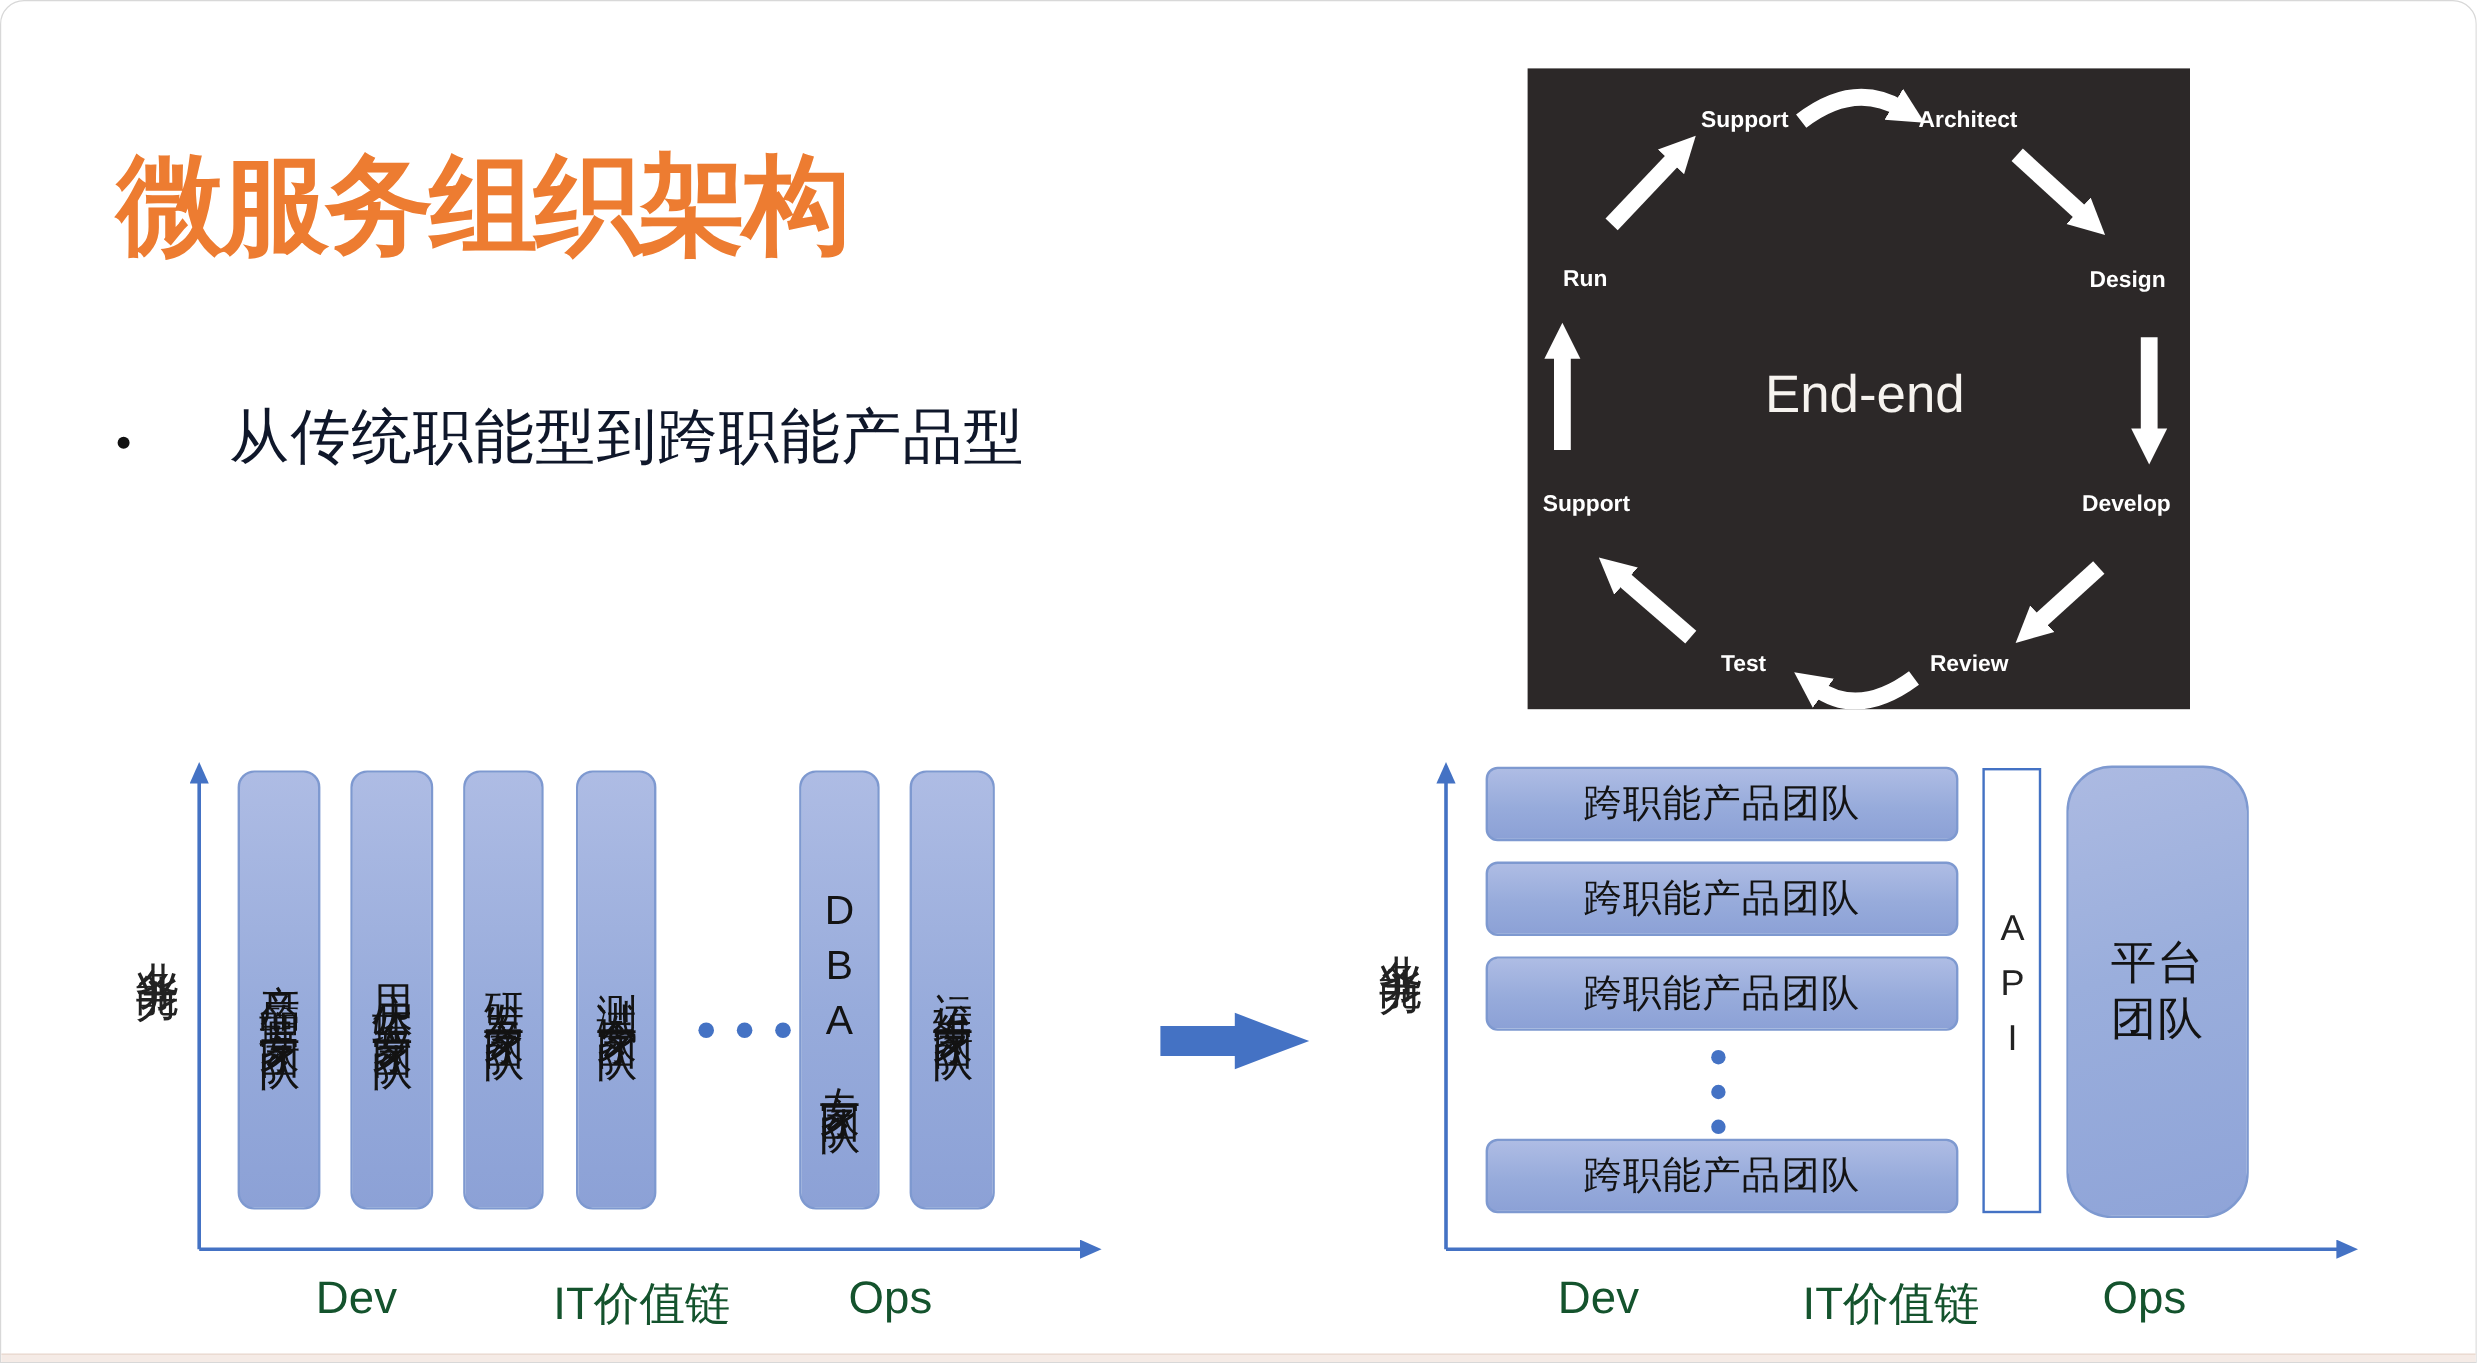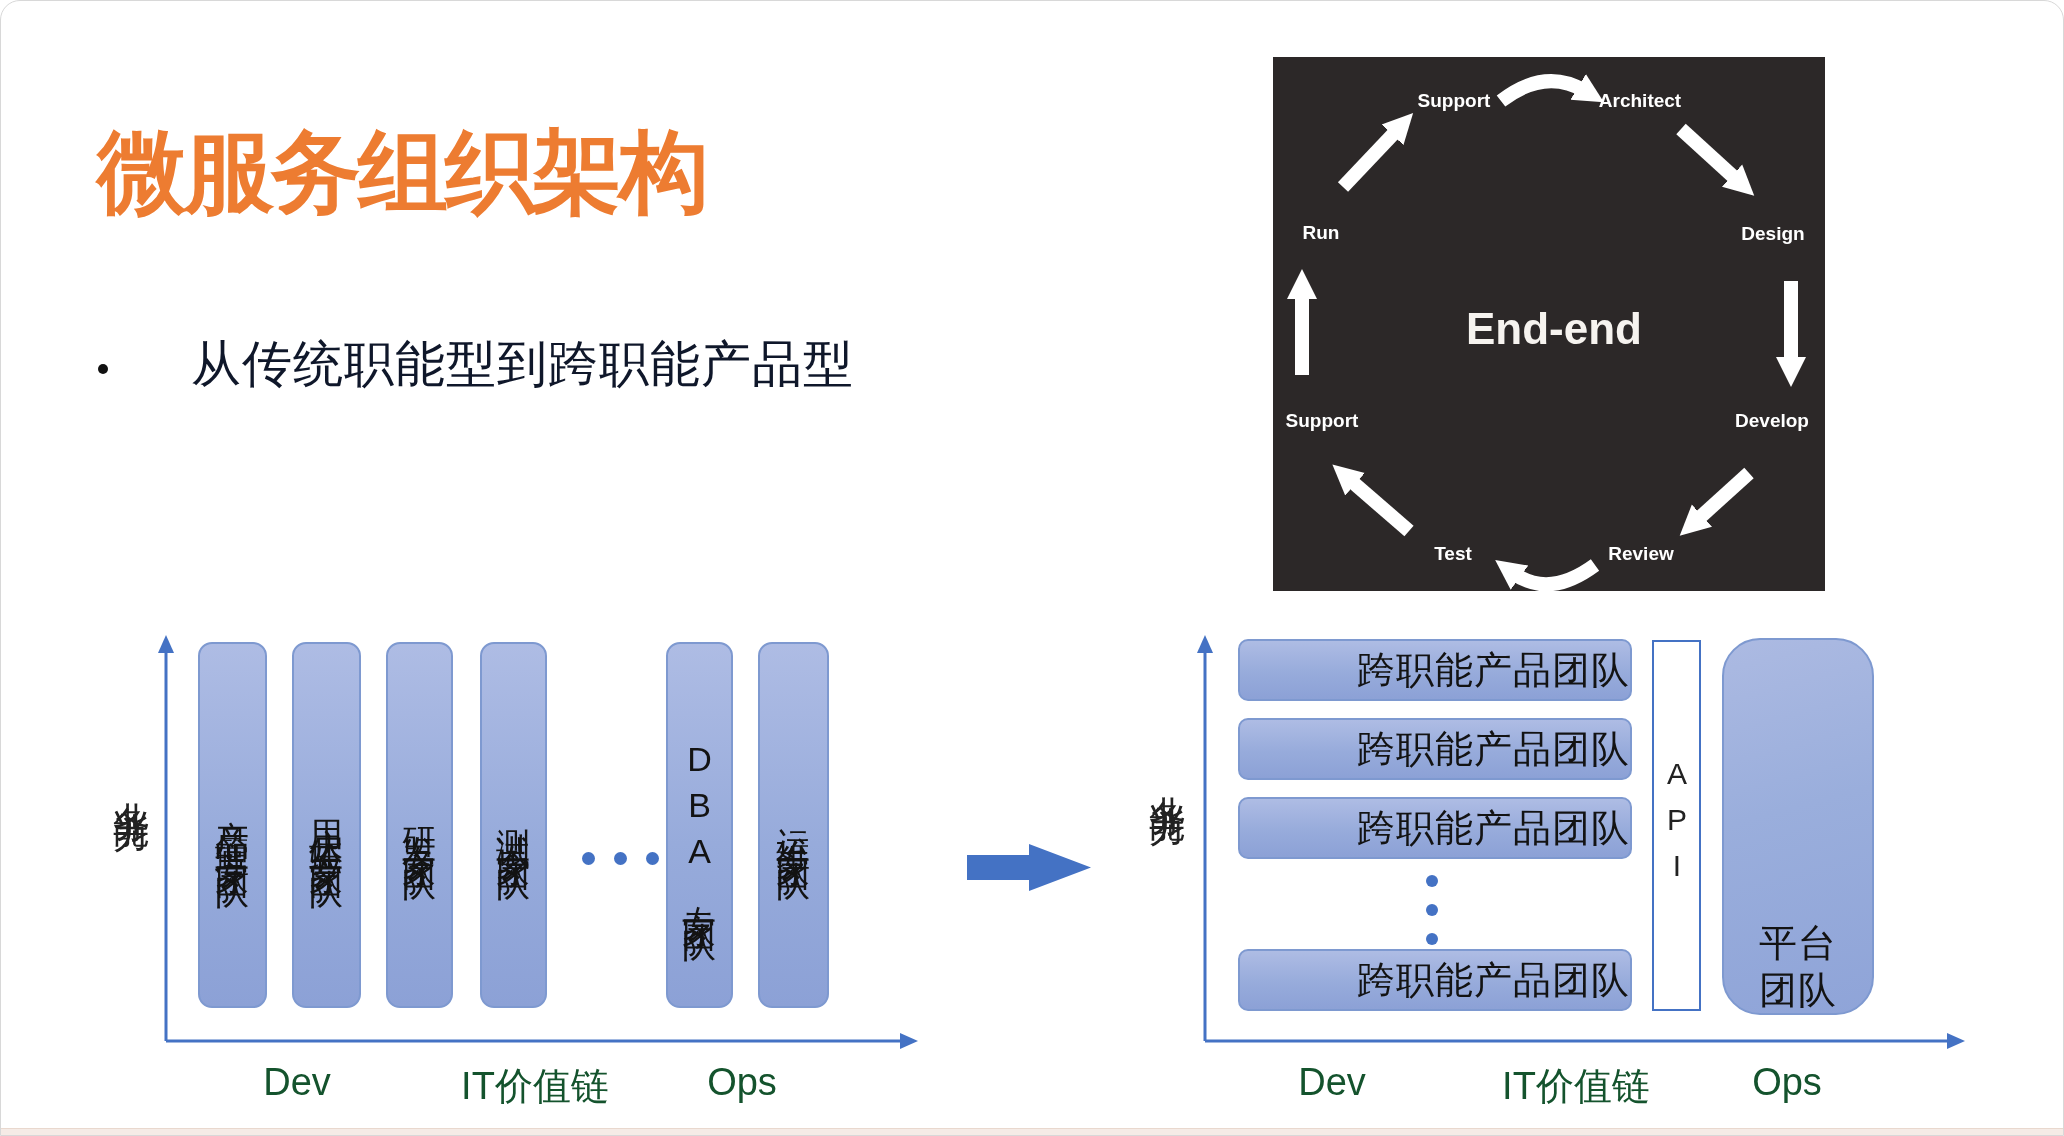--- a/index.html
+++ b/index.html
@@ -11,51 +11,51 @@
          letter-spacing:-3px;color:#ED7C31;}
   .bullet-dot{position:absolute;left:97px;top:363px;width:10px;height:10px;border-radius:50%;background:#111;}
   .bullet-text{position:absolute;left:190px;top:330px;font-size:50px;color:#0f172a;letter-spacing:1px;}
 
   
   .cycle-panel{position:absolute;left:1272px;top:56px;width:552px;height:534px;background:#2C2828;}
   .cycle-arrows{position:absolute;left:0;top:0;width:552px;height:534px;}
   .ca{fill:none;stroke:#ffffff;stroke-width:14;}
   .cyc-label{position:absolute;transform:translate(-50%,-50%);color:#fff;font-size:19px;font-weight:bold;white-space:nowrap;}
   .cyc-center{position:absolute;left:281px;top:272px;transform:translate(-50%,-50%);color:#f6f3ef;
-              font-size:44px;font-weight:bold;text-align:center;line-height:1.18;white-space:nowrap;}
+              font-size:44px;font-weight:normal;text-align:center;line-height:1.18;white-space:nowrap;}
 
   
   .axes{position:absolute;left:0;top:0;width:2064px;height:1136px;pointer-events:none;}
 
   
   .vcol{position:absolute;top:641px;height:366px;border-radius:14px;
         background:linear-gradient(180deg,#AEBCE4 0%,#97ABDB 55%,#8CA1D6 100%);
         border:2px solid #7E99D0;display:flex;align-items:center;justify-content:center;box-sizing:border-box;}
   .vtext{writing-mode:vertical-rl;text-orientation:upright;font-size:34px;letter-spacing:8px;color:#131313;line-height:1;}
 
   .ydot{position:absolute;width:13px;height:13px;border-radius:50%;background:#4472C4;}
 
   .axis-ylabel{position:absolute;writing-mode:vertical-rl;text-orientation:upright;
                font-size:36px;letter-spacing:5px;color:#222;line-height:1;}
   .axis-xlabel{position:absolute;transform:translateX(-50%);top:1060px;font-size:38px;color:#14532d;white-space:nowrap;}
 
   
   .hbox{position:absolute;left:1237px;width:394px;height:62px;border-radius:10px;
         background:linear-gradient(180deg,#AEBCE4 0%,#97ABDB 55%,#8CA1D6 100%);
-        border:2px solid #7E99D0;display:flex;align-items:center;justify-content:flex-end;box-sizing:border-box;
-        font-size:38px;letter-spacing:1px;color:#131313;}
+        border:2px solid #7E99D0;display:flex;align-items:center;justify-content:center;box-sizing:border-box;
+        font-size:32px;letter-spacing:1px;color:#131313;}
   .vdot{position:absolute;left:1425px;width:12px;height:12px;border-radius:50%;background:#4472C4;}
 
   .api-box{position:absolute;left:1651px;top:639px;width:49px;height:371px;background:#fff;
            border:2px solid #4472C4;box-sizing:border-box;display:flex;align-items:center;justify-content:center;}
   .api-text{writing-mode:vertical-rl;text-orientation:upright;font-size:30px;letter-spacing:13px;color:#222;line-height:1;}
 
   .platform-box{position:absolute;left:1721px;top:637px;width:152px;height:377px;border-radius:38px;
                 background:linear-gradient(165deg,#ACBAE2 0%,#9AAEDC 45%,#8FA4D8 100%);
-                border:2px solid #7E99D0;box-sizing:border-box;display:flex;align-items:flex-end;justify-content:center;}
+                border:2px solid #7E99D0;box-sizing:border-box;display:flex;align-items:center;justify-content:center;}
   .platform-text{width:100px;font-size:38px;line-height:1.22;color:#131313;text-align:center;letter-spacing:1px;}
 
   .bottom-bar{position:absolute;left:0;top:1127px;width:2064px;height:9px;background:#F5EBE6;border-top:1px solid #E9D8CE;}
 </style>
 </head>
 <body>
 
 <div class="slide">
 
   <h1 class="title">微服务组织架构</h1>

